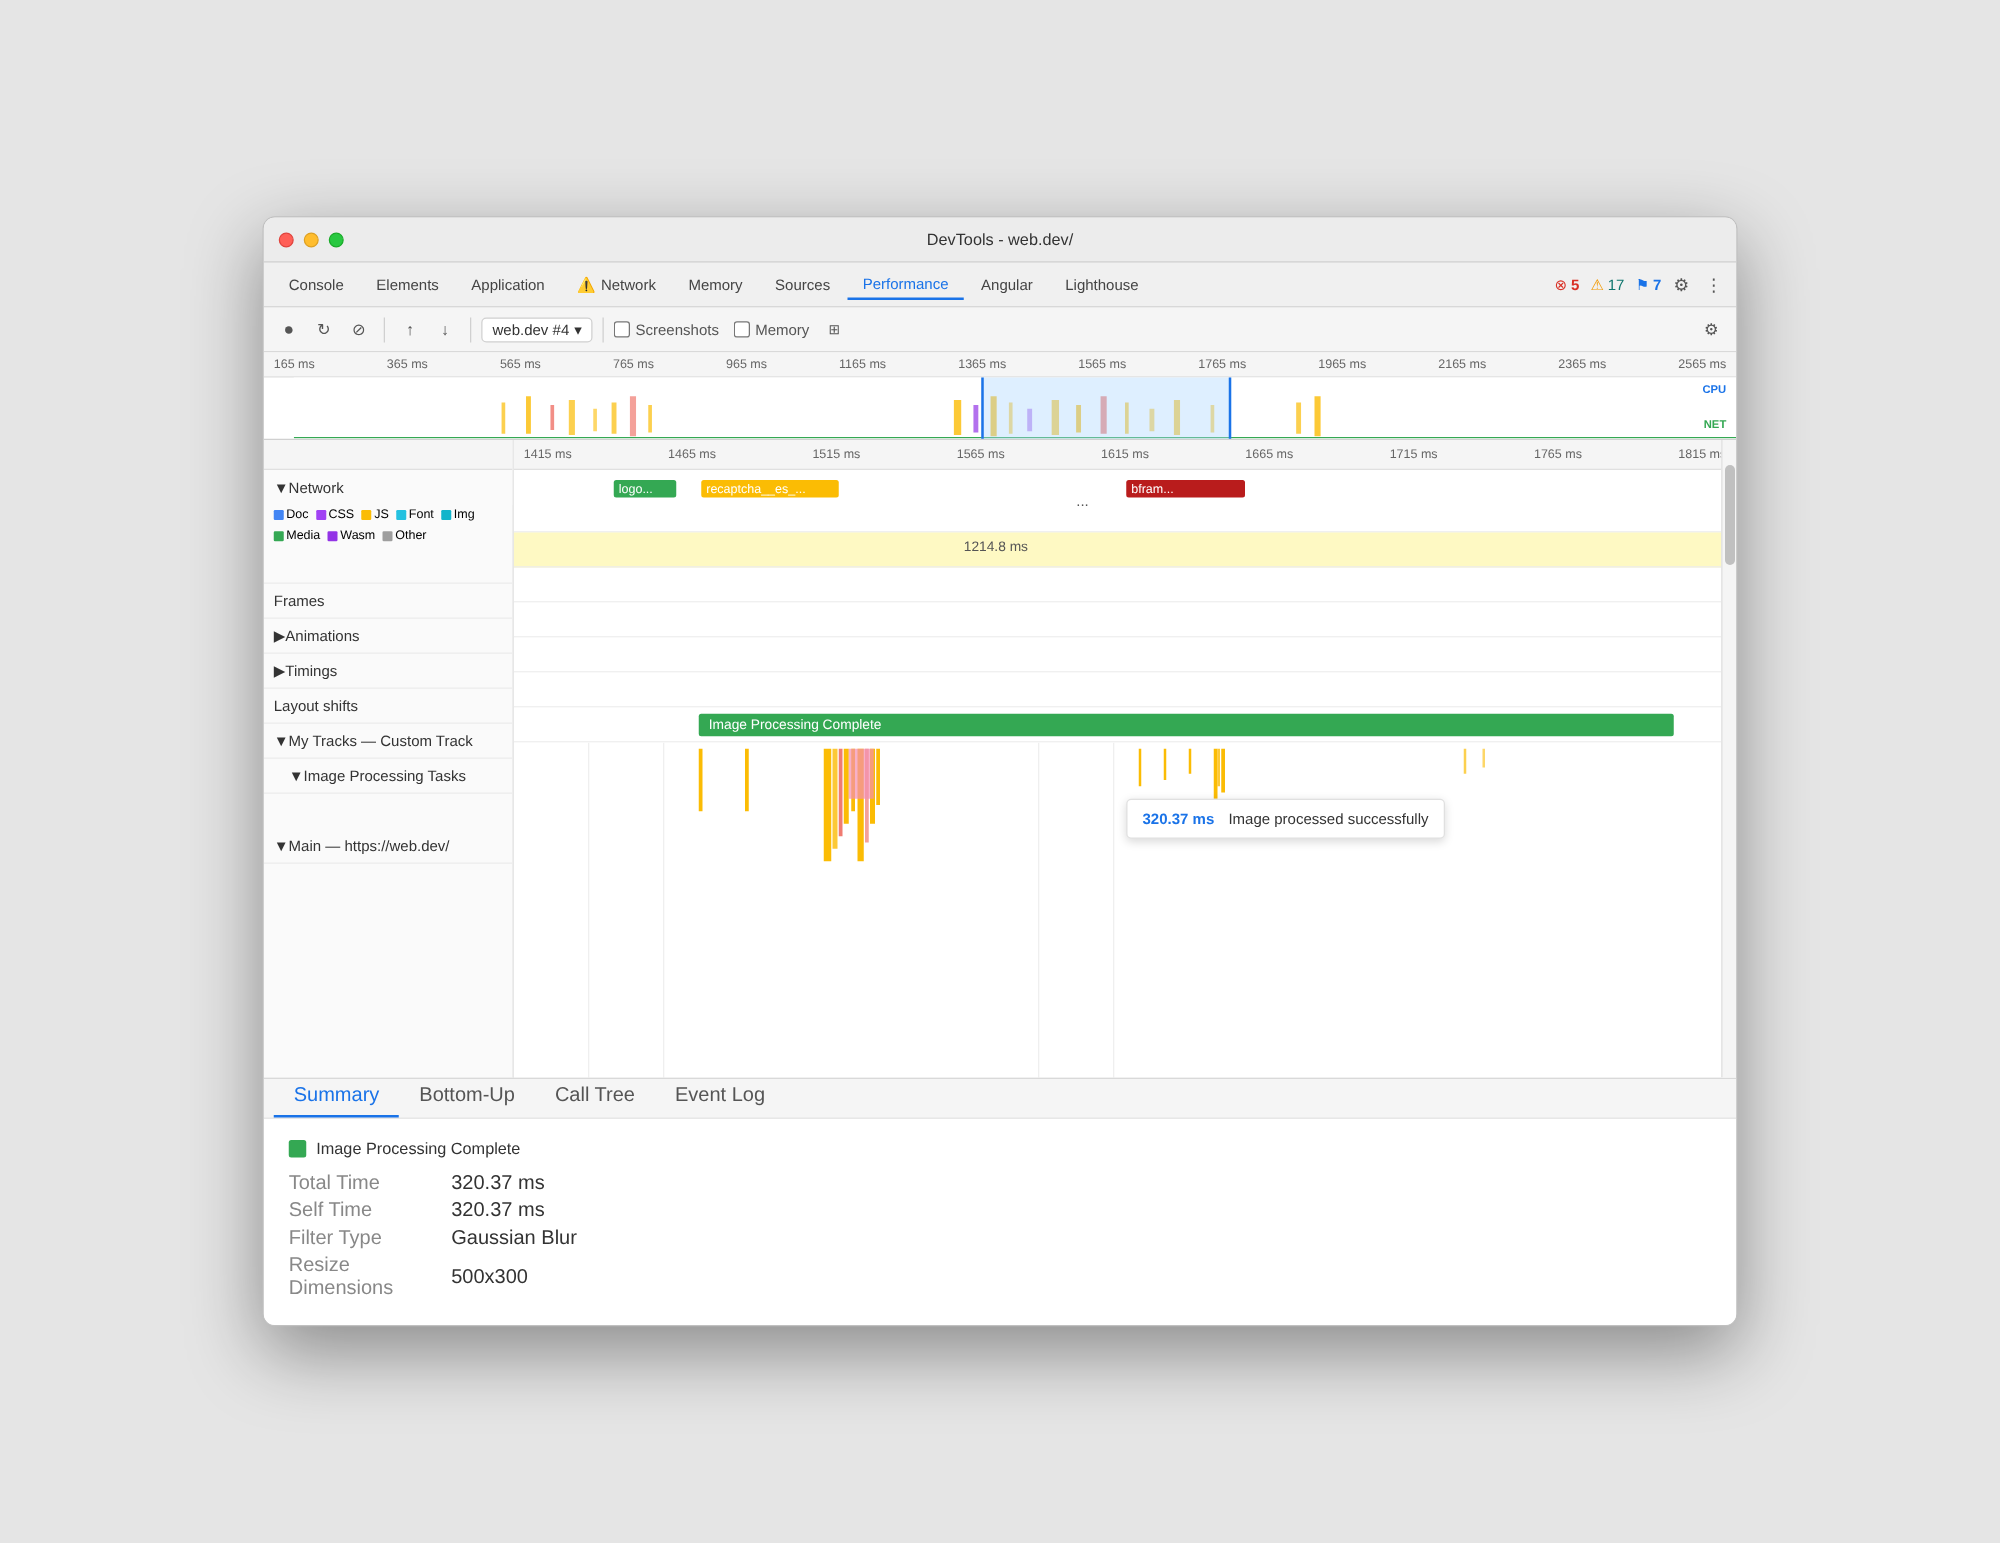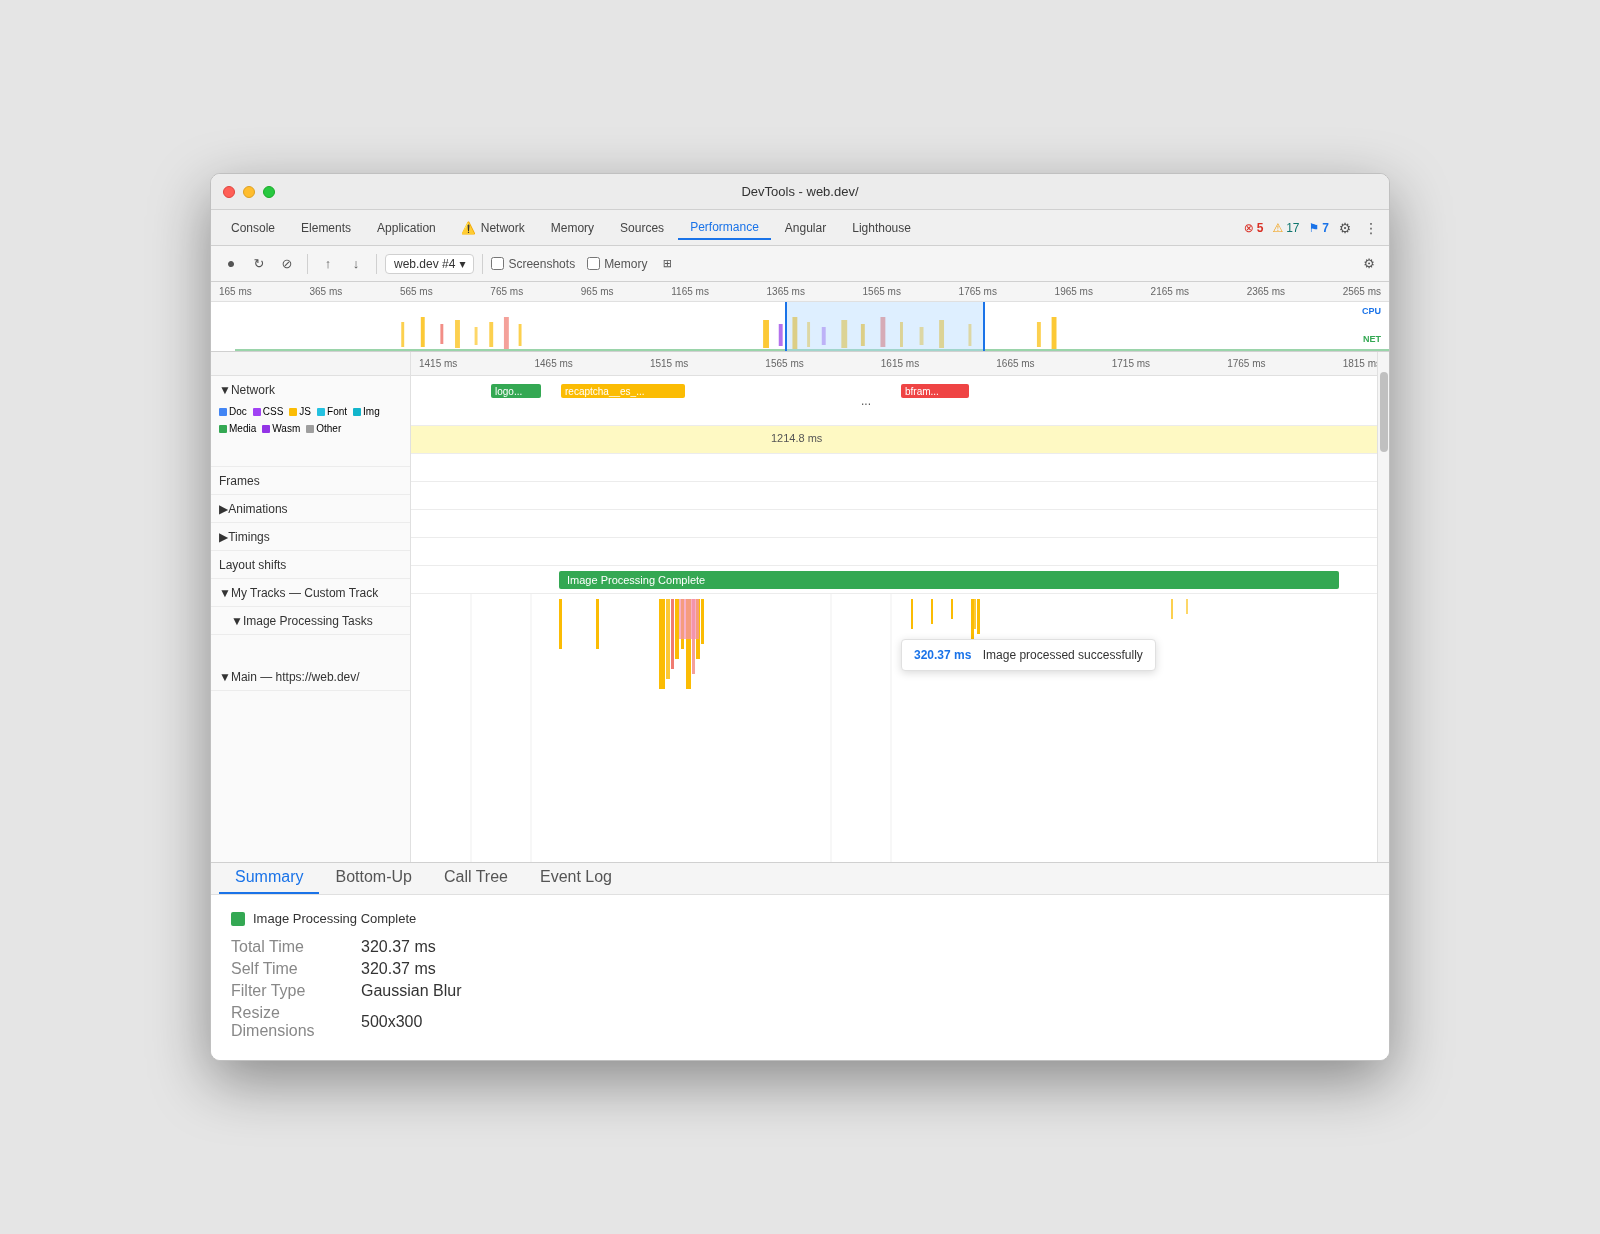--- a/index.html
+++ b/index.html
@@ -623,24 +623,24 @@
           <span>1715 ms</span>
           <span>1765 ms</span>
           <span>1815 ms</span>
         </div>
       </div>
 
       <div style="height:50px; position:relative; background:#fff; border-bottom:1px solid #ececec;">
         <div class="net-bar" style="left:80px; width:50px; background:#34a853; color:#fff;">
           <span>logo...</span>
         </div>
-        <div class="net-bar" style="left:150px; width:124px; background:#fbbc04; color:#fff;">
+        <div class="net-bar" style="left:150px; width:110px; background:#fbbc04; color:#fff;">
           <span>recaptcha__es_...</span>
         </div>
-        <div class="net-bar" style="left:490px; width:68px; background:#ef4444; color:#fff;">
+        <div class="net-bar" style="left:490px; width:95px; background:#b91c1c; color:#fff;">
           <span>bfram...</span>
         </div>
         <span style="position:absolute; left:450px; top:18px; font-size:12px; color:#555;">...</span>
       </div>
 
       <div style="height:28px; position:relative; background:#fef9c3; border-bottom:1px solid #ececec;">
         <span style="position:absolute; left:360px; top:6px; font-size:11px; color:#555;">1214.8 ms</span>
       </div>
 
       <div style="height:28px; background:#fff; border-bottom:1px solid #ececec;"></div>

